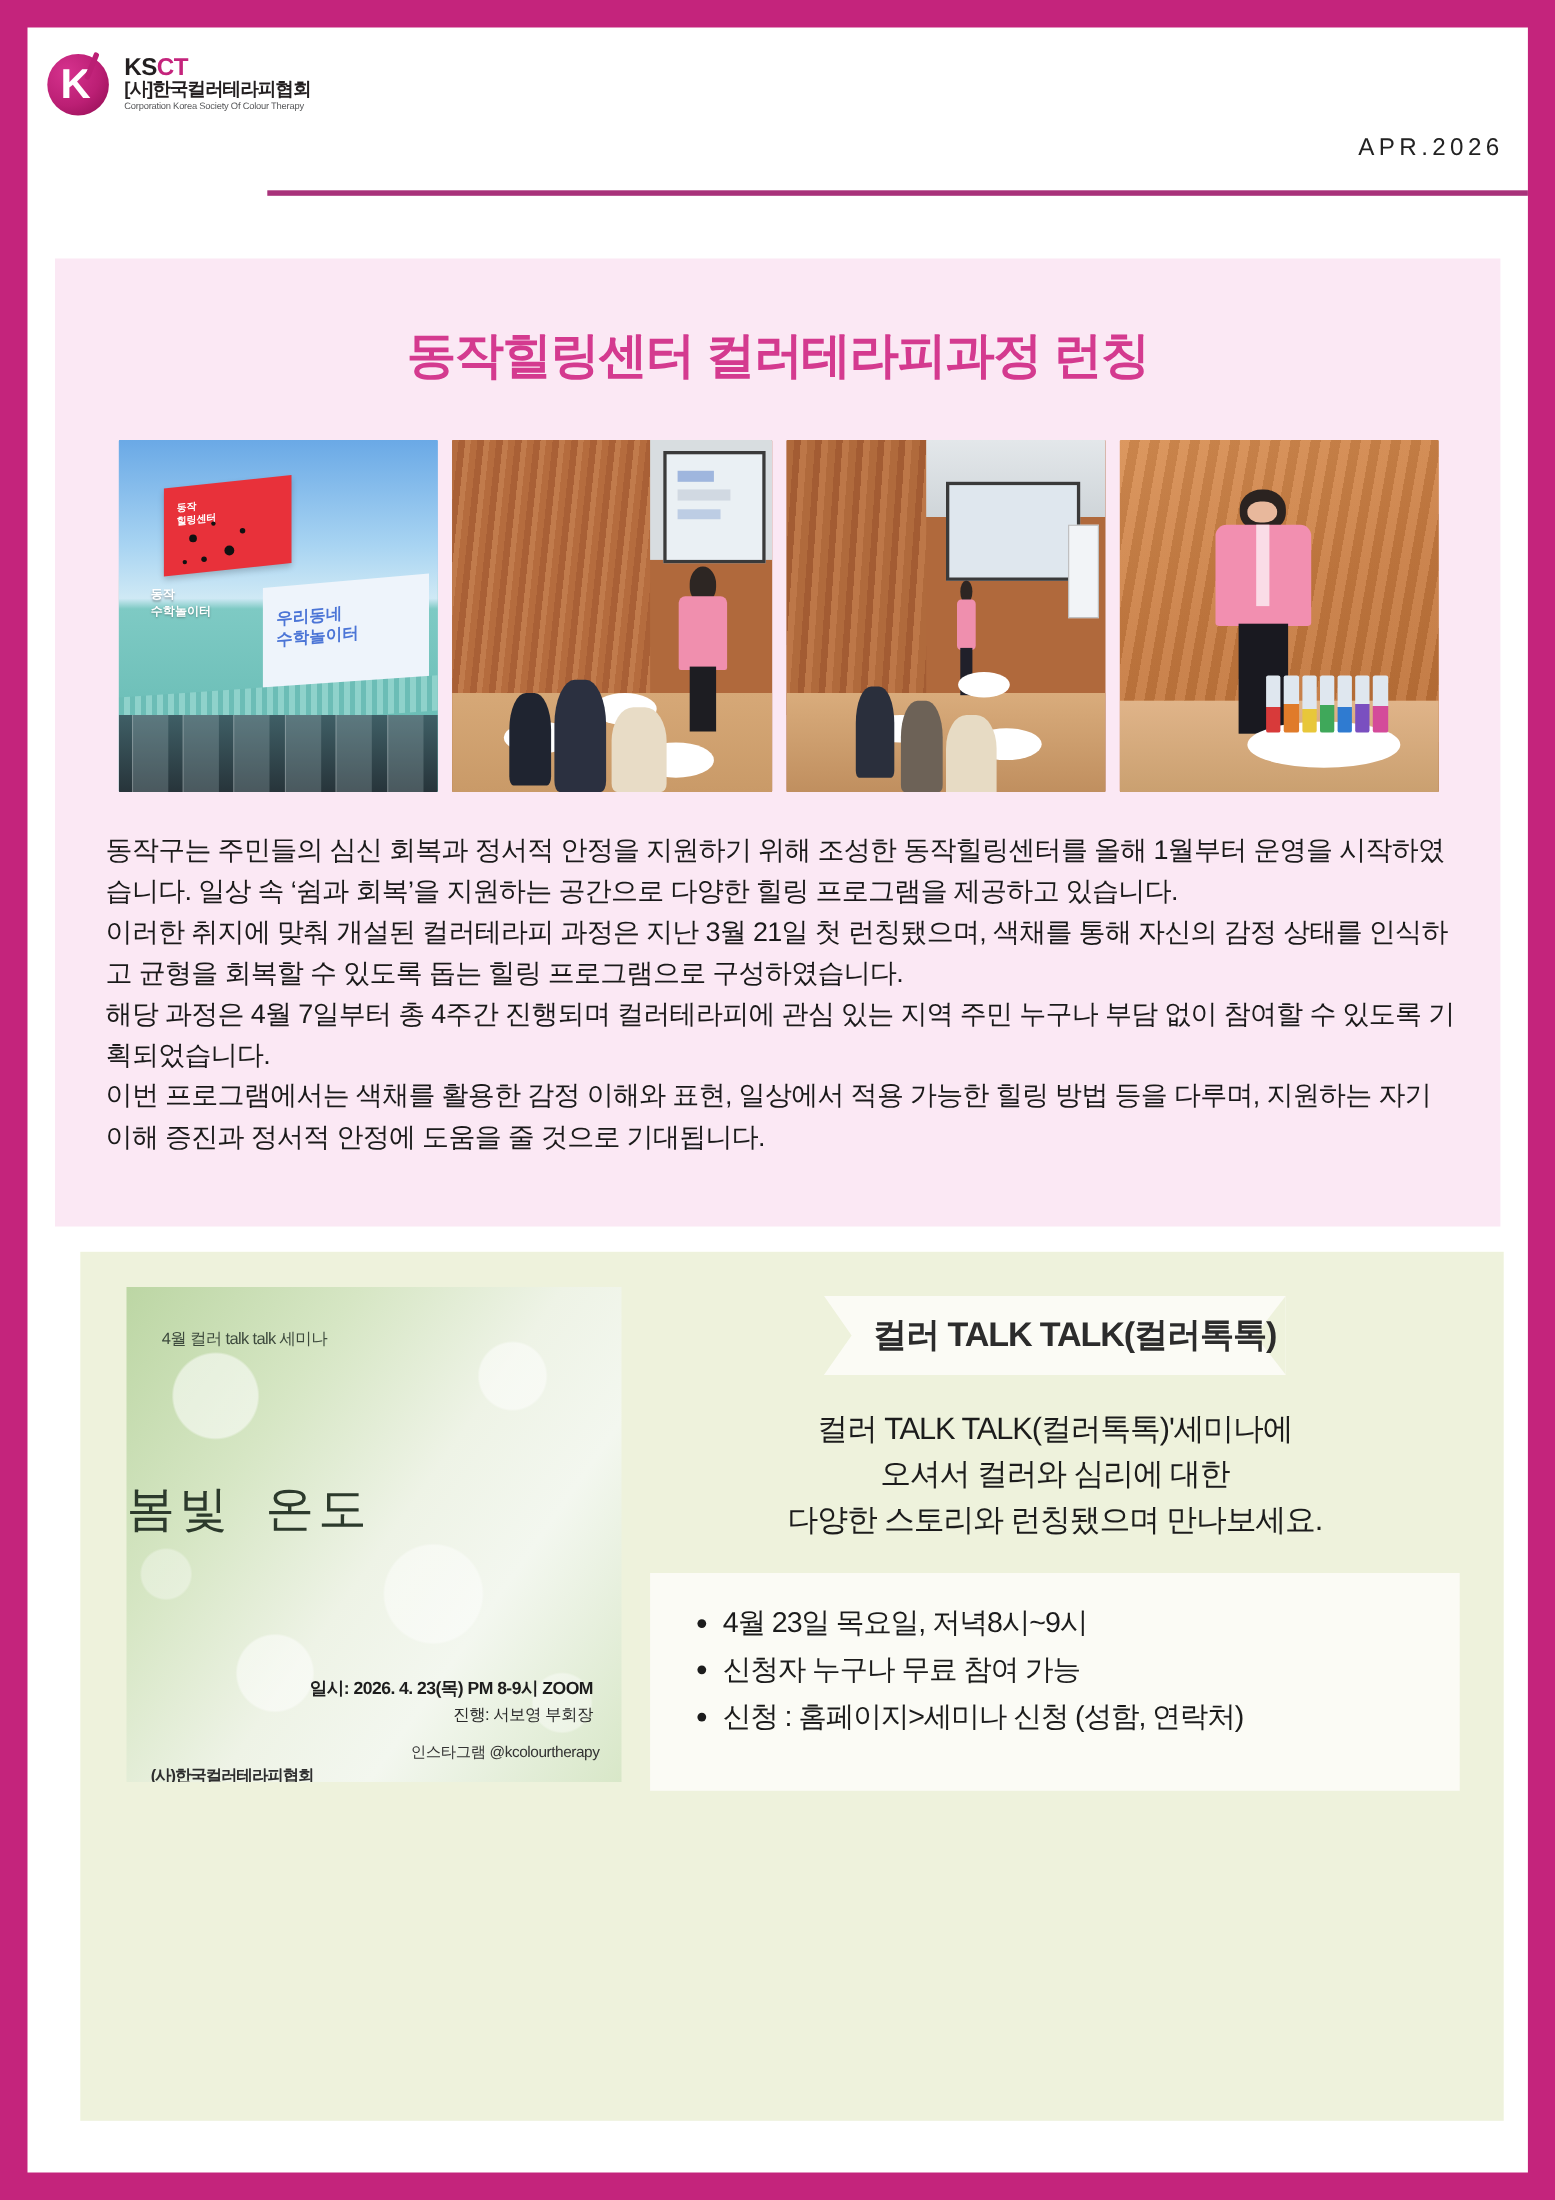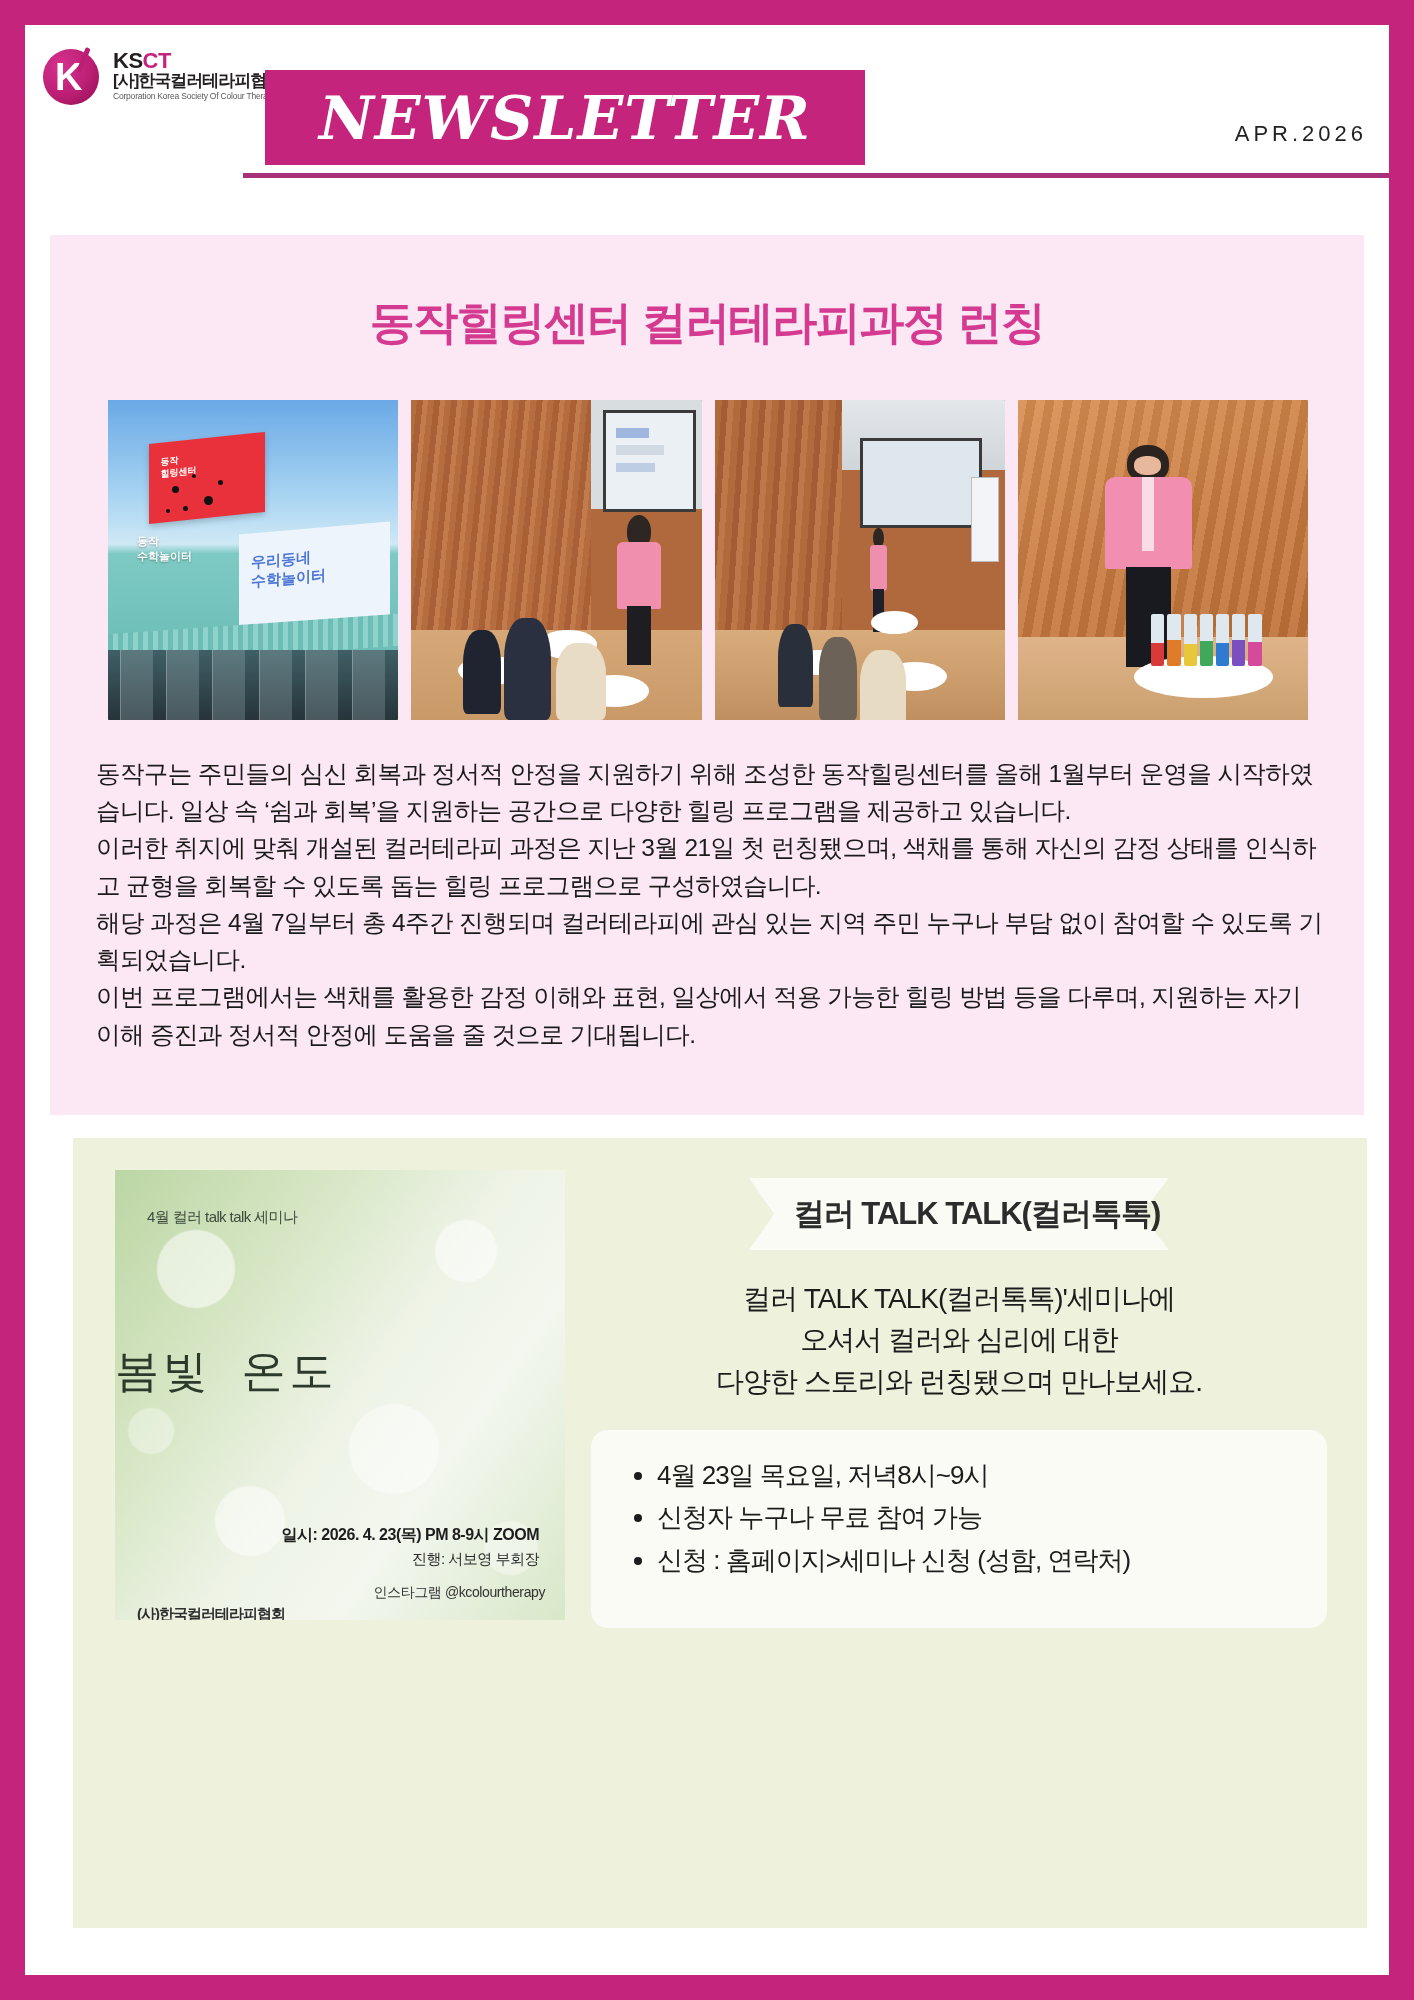--- a/index.html
+++ b/index.html
@@ -242,21 +242,20 @@
   .lead{
     margin-top:28px;
     text-align:center;
     font-size:28px;line-height:1.48;color:#1c1c1c;letter-spacing:-1px;
   }
   .bullet-box{
     margin-top:28px;
     background:#fbfbf5;
     padding:24px 18px 24px 40px;
     min-height:150px;
-    border-radius:17px;
   }
   .bullet-box ul{margin:0;padding-left:26px;}
   .bullet-box li{
     font-size:26px;line-height:1.62;color:#1c1c1c;letter-spacing:-1px;
   }
 </style>
 </head>
 <body>
 
 <div class="page">
@@ -269,23 +268,20 @@
         <div class="logo-k">K</div>
         <div class="logo-slash"></div>
       </div>
       <div class="logo-text">
         <div class="logo-ksct"><span>KS</span><span class="c">CT</span></div>
         <div class="logo-kr">[사]한국컬러테라피협회</div>
         <div class="logo-en">Corporation Korea Society Of Colour Therapy</div>
       </div>
     </div>
 
-    <div class="nl-band">
-      <div class="nl-title">NEWSLETTER</div>
-    </div>
 
     <div class="nl-date">APR.2026</div>
     <div class="header-rule"></div>
   </div>
 
   <div class="sec1">
 
     <div class="sec1-title">동작힐링센터 컬러테라피과정 런칭</div>
 
     <div class="photo-strip">

